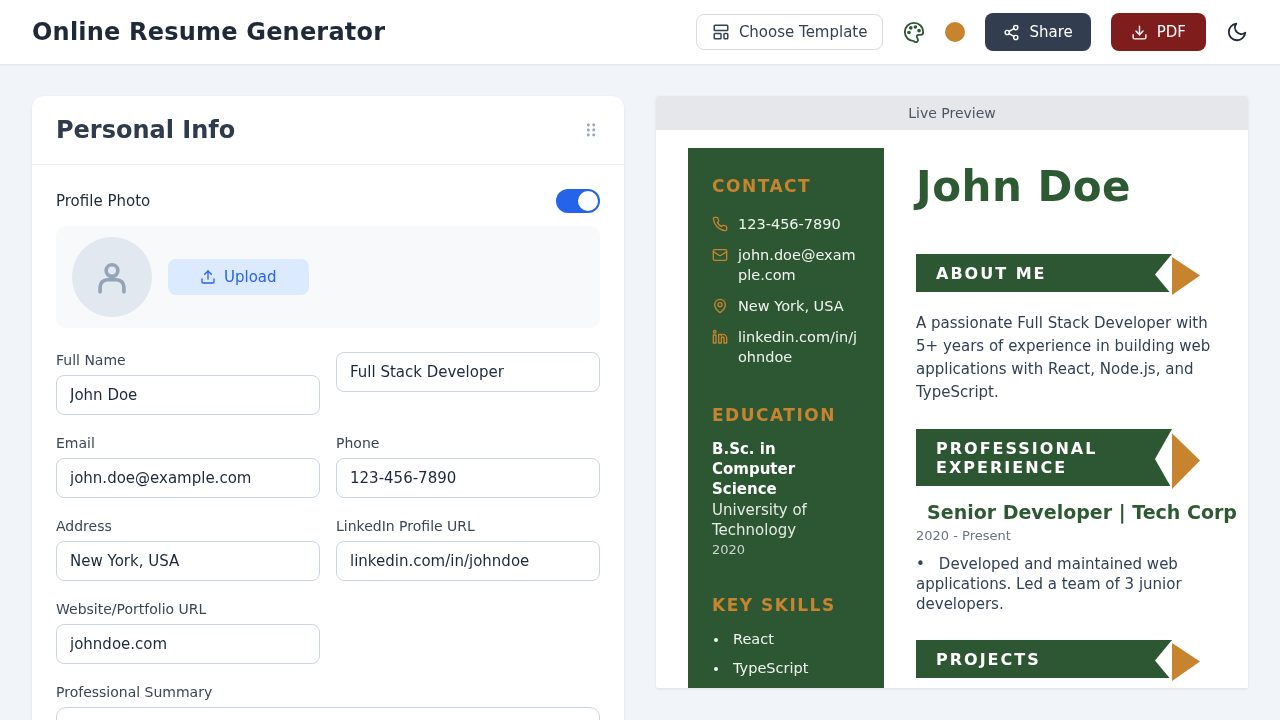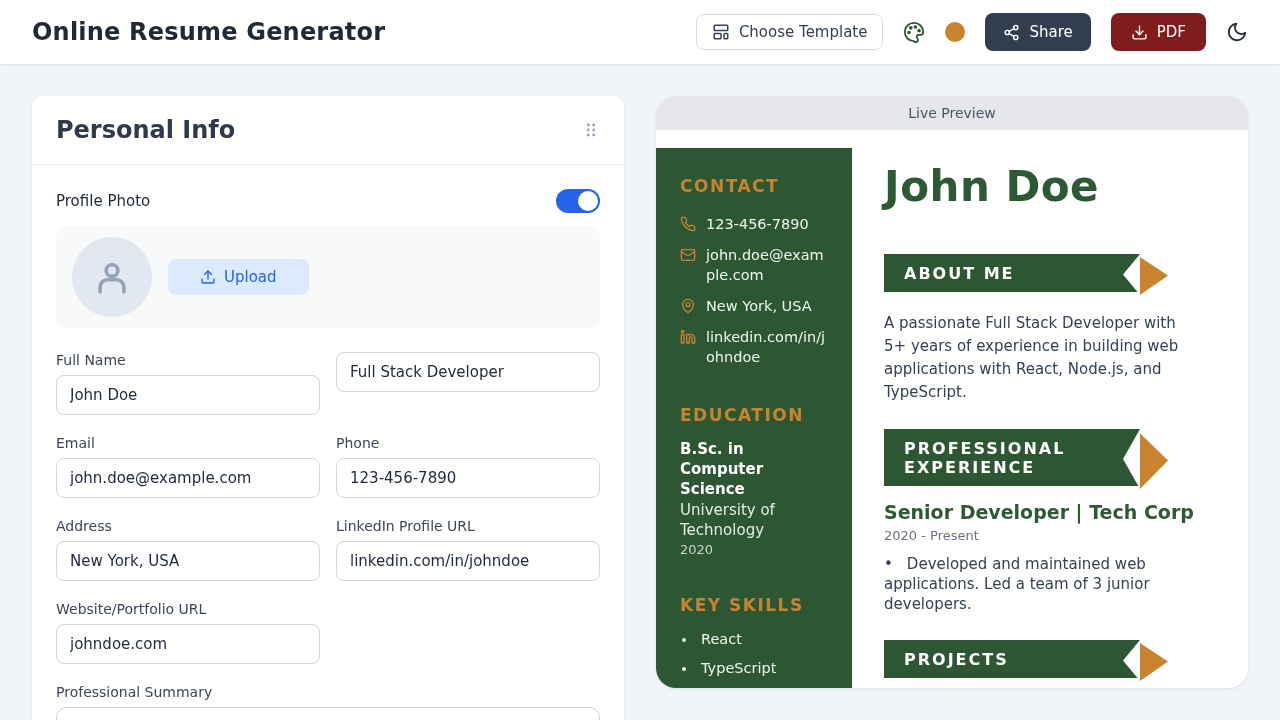--- a/index.html
+++ b/index.html
@@ -30,23 +30,23 @@
   .toggle .knob { position:absolute; top:2px; right:2px; width:20px; height:20px; border-radius:50%; background:#fff; }
   .upload-box { margin-top:13px; margin-bottom:24px; background:#f7f9fb; border-radius:10px; height:102px; display:flex; align-items:center; padding:0 16px; gap:16px; }
   .avatar { width:80px; height:80px; border-radius:50%; background:#e2e8f0; display:flex; align-items:center; justify-content:center; flex-shrink:0; }
   .upload-btn { display:inline-flex; align-items:center; gap:8px; background:#dbeafe; color:#2563eb; font-size:15px; font-weight:500; border:none; border-radius:8px; padding:9px 32px; cursor:pointer; font-family:inherit; }
   .form-grid { display:grid; grid-template-columns:1fr 1fr; column-gap:16px; row-gap:20px; }
   .text-input { width:100%; height:40px; border:1px solid #cbd5e1; border-radius:8px; padding:0 13px; font-size:15px; color:#1e293b; font-family:inherit; background:#fff; outline:none; }
   .summary-wrap { margin-top:20px; }
   .summary-input { width:100%; height:72px; border:1px solid #cbd5e1; border-radius:10px; padding:10px 13px; font-size:15px; color:#1e293b; font-family:inherit; resize:none; outline:none; line-height:21px; }
 
   
-  .preview-panel { width:592px; height:592px; background:#fff; border-radius:20px; box-shadow:0 1px 3px rgba(15,23,42,.09); overflow:hidden; display:flex; flex-direction:column; }
+  .preview-panel { width:592px; height:592px; background:#fff; border-radius:2px; box-shadow:0 1px 3px rgba(15,23,42,.09); overflow:hidden; display:flex; flex-direction:column; }
   .preview-bar { height:34px; background:#e5e7eb; display:flex; align-items:center; justify-content:center; font-size:14px; color:#4b5563; flex-shrink:0; }
-  .preview-scroll { padding:18px 16px 0 0; flex:1; overflow:hidden; }
+  .preview-scroll { padding:18px 16px 0 32px; flex:1; overflow:hidden; }
   .resume { display:flex; align-items:stretch; width:560px; }
 
   
   .r-side { width:196px; flex-shrink:0; background:#2d5733; color:#f1f5f0; padding:28px 24px; }
   .r-side-heading { color:#c8832f; font-size:17px; font-weight:700; letter-spacing:1.5px; }
   .contact-list { margin-top:18px; display:flex; flex-direction:column; gap:11px; }
   .contact-item { display:flex; gap:10px; font-size:14.5px; line-height:20px; }
   .contact-item svg { flex-shrink:0; margin-top:2px; color:#c8832f; }
   .contact-text { word-break:break-all; }
   .edu-block { margin-top:14px; }
@@ -58,21 +58,21 @@
   .skills-list li { font-size:14.5px; line-height:20px; margin-bottom:9px; padding-left:4px; }
 
   
   .r-main { flex:1; padding:16px 0 40px 32px; background:#fff; }
   .r-name { font-size:42px; font-weight:800; color:#2d5a33; letter-spacing:.5px; line-height:46px; }
   .banner { position:relative; background:#2d5733; color:#fff; font-weight:700; font-size:16px; letter-spacing:2px; line-height:19px; padding:10px 30px 9px 20px; margin-right:76px; }
   .banner .banner-arrow { position:absolute; right:-29px; top:0; width:46px; height:calc(100% + 3px); }
   .banner-about { margin-top:44px; }
   .about-text { margin-top:20px; font-size:15px; color:#334155; line-height:23px; max-width:310px; }
   .banner-exp { margin-top:25px; }
-  .exp-role { margin-top:15px; font-size:19px; font-weight:700; color:#2d5a33; }
+  .exp-role { margin-top:15px; font-size:19px; font-weight:700; color:#2d5a33;text-align:center; }
   .exp-period { margin-top:5px; font-size:13px; color:#6b7280; }
   .exp-bullet { margin-top:11px; font-size:15px; color:#334155; line-height:20px; max-width:305px; }
   .exp-bullet::before { content:"•"; margin-right:14px; }
   .banner-projects { margin-top:26px; }
 </style>
 </head>
 <body>
 
 <header class="app-header">
   <div class="app-title">Online Resume Generator</div>

